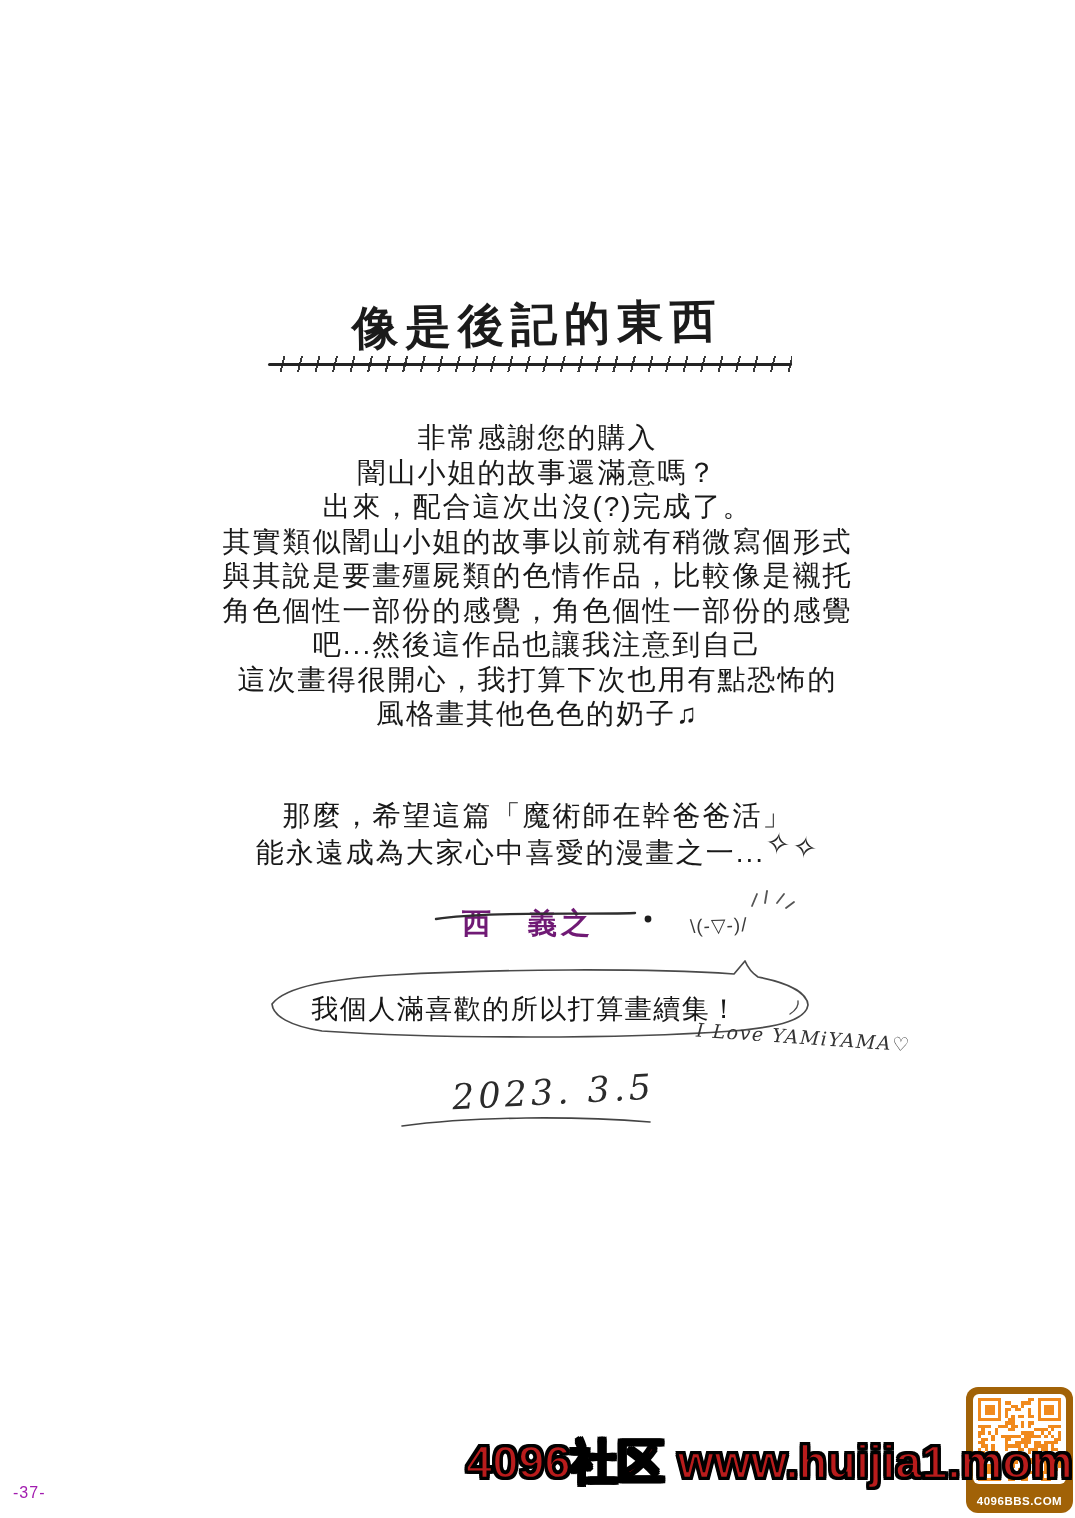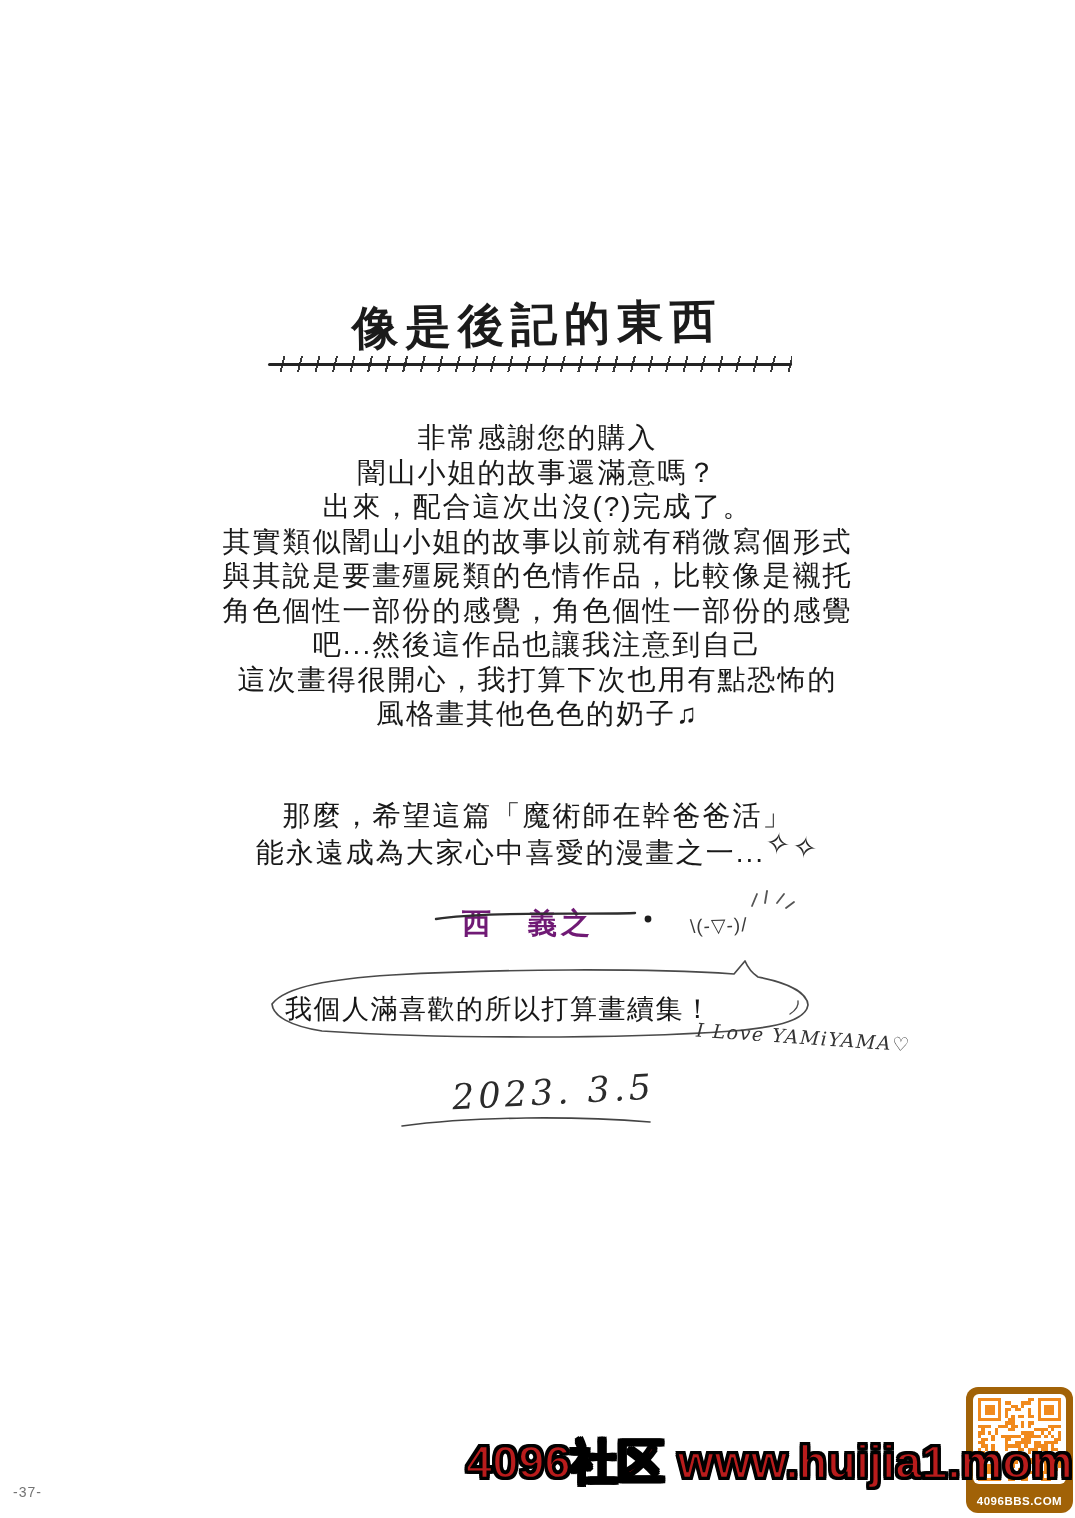--- a/index.html
+++ b/index.html
@@ -60,21 +60,21 @@
   .kaomoji{
     position:absolute;left:690px;top:914px;
     font-size:19px;color:#3a3a3a;letter-spacing:1px;
     transform:rotate(-2deg);white-space:nowrap;
   }
   .rays{position:absolute;left:744px;top:888px;}
   
   .bubble-svg{position:absolute;left:262px;top:958px;}
   .bubble-text{
     position:absolute;left:285px;top:991px;width:480px;
-    text-align:left;font-size:27px;line-height:36px;letter-spacing:1.5px;
+    text-align:center;font-size:27px;line-height:36px;letter-spacing:1.5px;
     color:#161616;white-space:nowrap;
   }
   .love-note{
     position:absolute;left:696px;top:1026px;
     font-size:19px;letter-spacing:1.5px;color:#333;
     font-family:"DejaVu Serif","Liberation Serif",serif;
     font-style:italic;
     transform:rotate(4deg);white-space:nowrap;
   }
   
@@ -82,21 +82,21 @@
     position:absolute;left:452px;top:1072px;
     font-size:35px;letter-spacing:4px;color:#2b2b2b;
     font-family:"DejaVu Serif","Liberation Serif",serif;
     font-style:italic;
     transform:rotate(-3deg);white-space:nowrap;
   }
   .date-underline{position:absolute;left:396px;top:1112px;}
   
   .page-number{
     position:absolute;left:13px;top:1484px;
-    font-size:14px;color:#737373;letter-spacing:1px;
+    font-size:16px;color:#a21caf;letter-spacing:1px;
   }
   .watermark{
     position:absolute;left:466px;top:1431px;z-index:10;
     font-size:47px;font-weight:bold;white-space:nowrap;
     color:#b91c1c;
     -webkit-text-stroke:2.3px #000;
     text-shadow:
       2px 0 0 #000,-2px 0 0 #000,0 2px 0 #000,0 -2px 0 #000,
       2px 2px 0 #000,-2px -2px 0 #000,2px -2px 0 #000,-2px 2px 0 #000;
     letter-spacing:0px;

